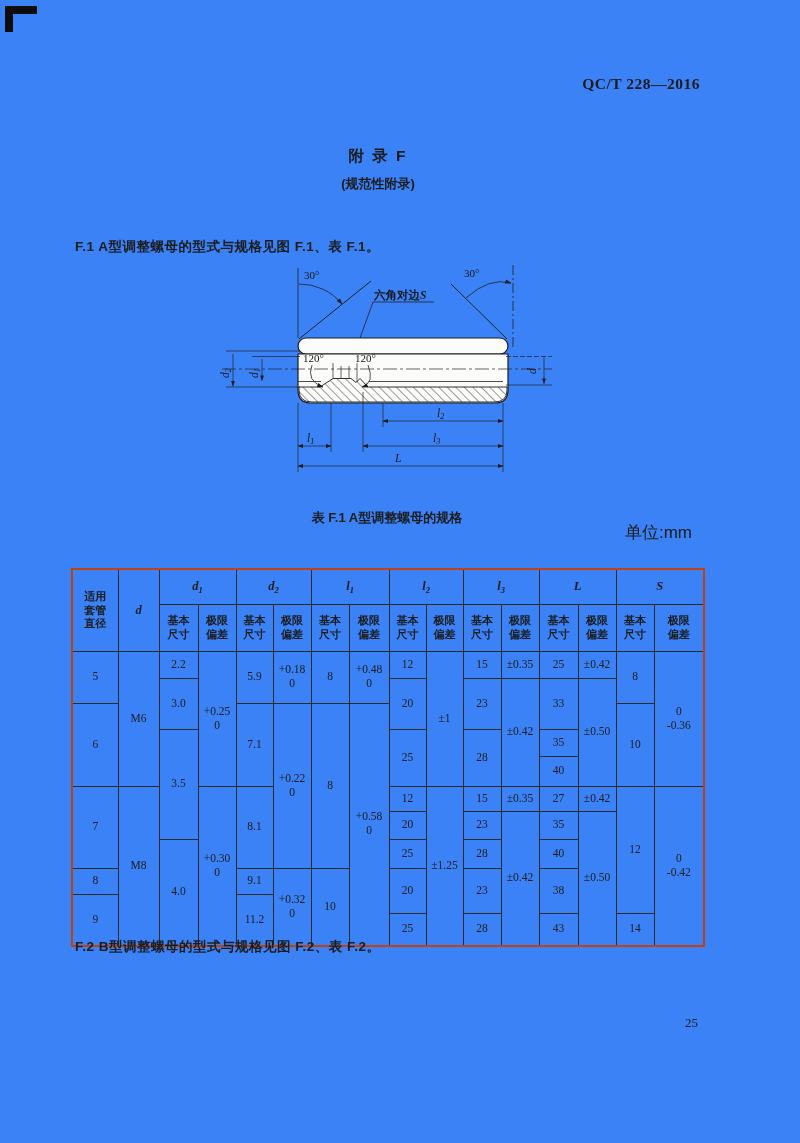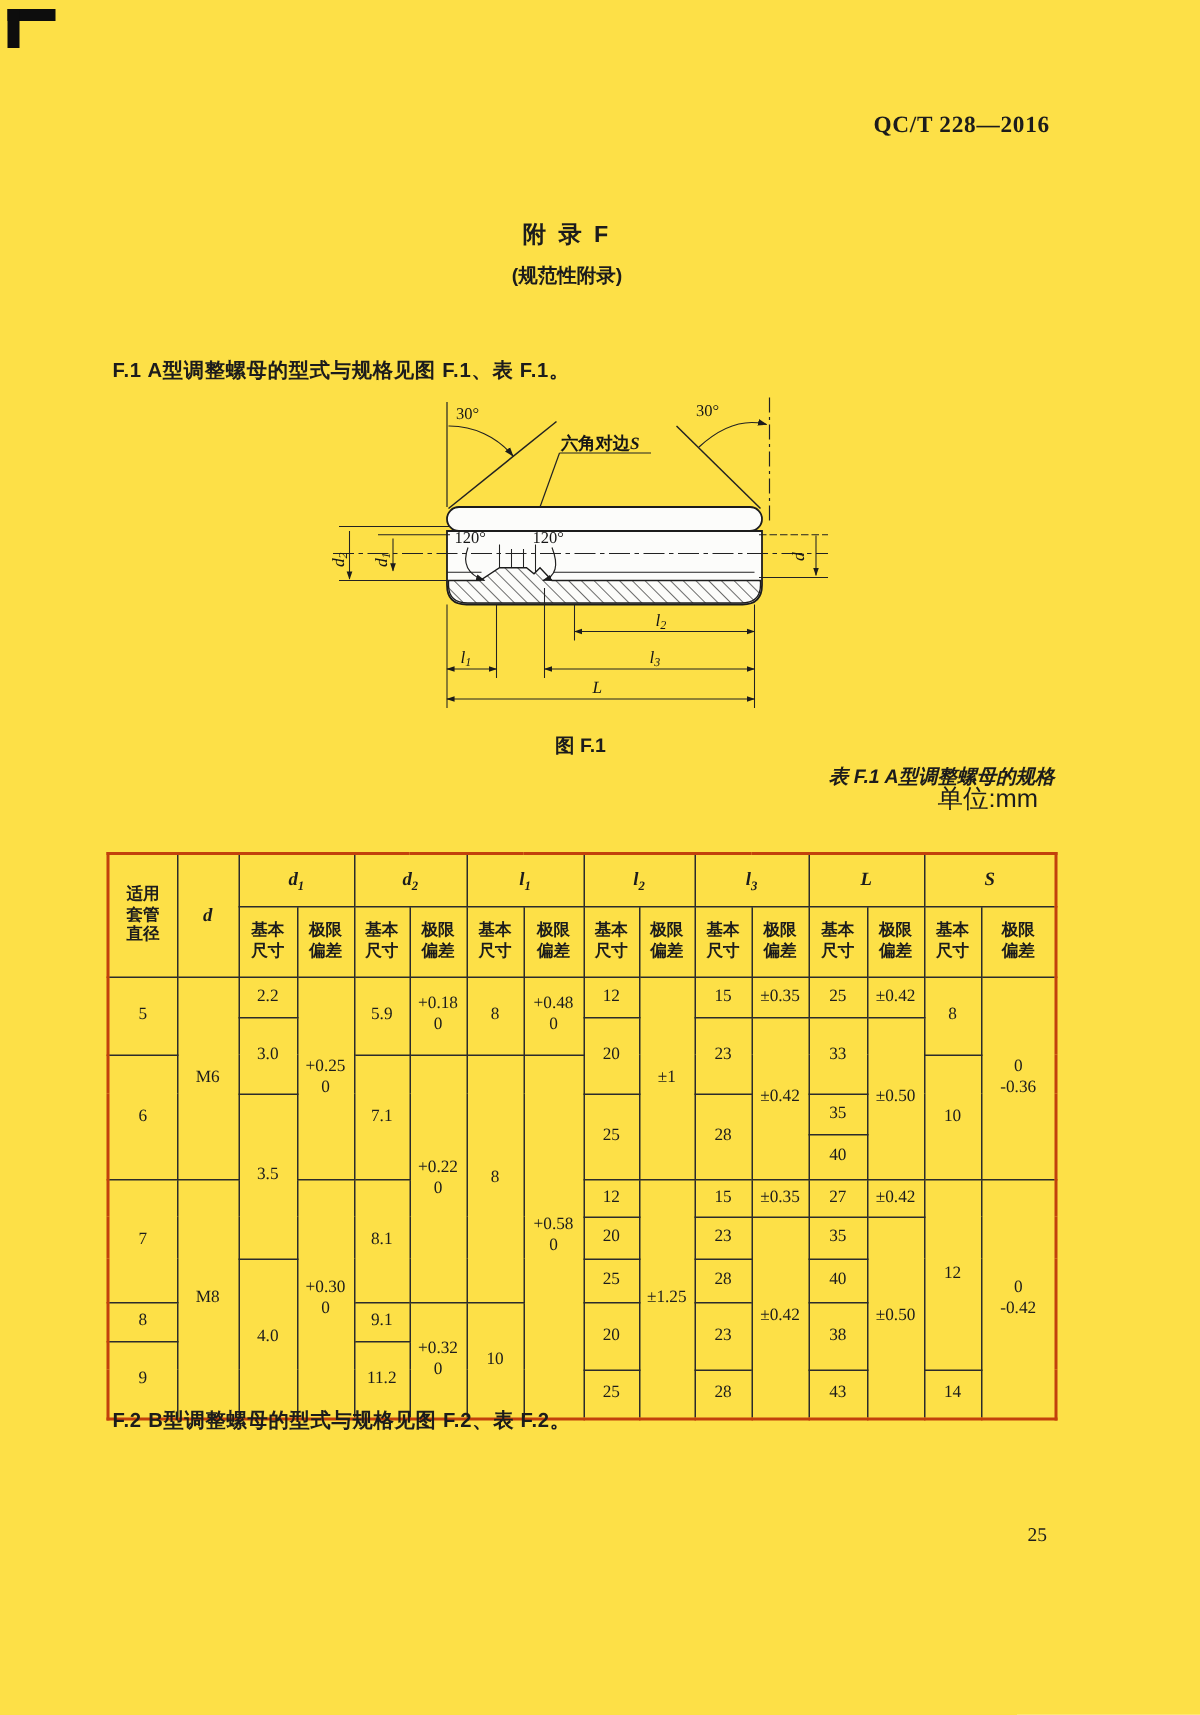--- a/index.html
+++ b/index.html
@@ -1,34 +1,34 @@
 <!DOCTYPE html>
 <html><head>
 <meta charset="utf-8">
 <style>
   html,body{margin:0;padding:0;}
   .page{
     position:relative; width:800px; height:1143px;
-    background:#fde047; color:#1c1c1c; overflow:hidden;
+    background:#3b82f6; color:#1c1c1c; overflow:hidden;
     font-family:"Liberation Sans", sans-serif;
   }
   .abs{position:absolute;}
   
   .corner-h{left:5px;top:6px;width:32px;height:8px;background:#0d0d0d;}
   .corner-v{left:5px;top:6px;width:8px;height:26px;background:#0d0d0d;}
   .doc-code{top:75px;right:100px;font-family:"Liberation Serif",serif;font-weight:700;font-size:15.5px;letter-spacing:.5px;}
   .h-center{left:0;width:756px;text-align:center;}
   .apx-title{top:146px;font-size:15.5px;font-weight:700;letter-spacing:2px;}
   .apx-sub{top:175px;font-size:13px;font-weight:700;}
   .apx-subject{top:202px;font-size:13.5px;font-weight:700;}
   .para{left:75px;font-size:13.5px;font-weight:600;letter-spacing:.5px;}
   .p-f1{top:238px;}
   .p-f2{top:938px;}
   .fig-caption{top:488px;left:71px;width:632px;text-align:center;font-size:13px;font-weight:700;}
-  .tbl-title{top:509px;left:71px;width:632px;text-align:right;font-size:13px;font-weight:700;font-style:italic;}
+  .tbl-title{top:509px;left:71px;width:632px;text-align:center;font-size:13px;font-weight:700;}
   .unit{top:521px;right:108px;font-size:17px;}
   .page-num{top:1015px;right:102px;font-family:"Liberation Serif",serif;font-size:13px;}
 
   
   .spec-table{
     position:absolute; left:71px; top:568px; width:632px;
     border-collapse:collapse; table-layout:fixed;
     border:2px solid #c2410c;
   }
   .spec-table td,.spec-table th{
@@ -144,21 +144,20 @@
     <text class="t-ang" x="355" y="362">120°</text>
     <text class="t-var" transform="translate(229,378) rotate(-90)"><tspan>d</tspan><tspan font-size="8" dy="2">2</tspan></text>
     <text class="t-var" transform="translate(258,378) rotate(-90)"><tspan>d</tspan><tspan font-size="8" dy="2">1</tspan></text>
     <text class="t-var" transform="translate(536,374) rotate(-90)"><tspan>d</tspan></text>
     <text class="t-var" x="437" y="417"><tspan>l</tspan><tspan font-size="8" dy="2">2</tspan></text>
     <text class="t-var" x="307" y="442"><tspan>l</tspan><tspan font-size="8" dy="2">1</tspan></text>
     <text class="t-var" x="433" y="442"><tspan>l</tspan><tspan font-size="8" dy="2">3</tspan></text>
     <text class="t-var" x="395" y="462"><tspan>L</tspan></text>
   </svg>
 
-  <div class="abs fig-caption">图 F.1</div>
   <div class="abs tbl-title">表 F.1  A型调整螺母的规格</div>
   <div class="abs unit">单位:mm</div>
 
   <table class="spec-table">
     <colgroup>
       <col style="width:46px">
         <col style="width:41px">
         <col style="width:39px">
         <col style="width:38px">
       <col style="width:37px">

